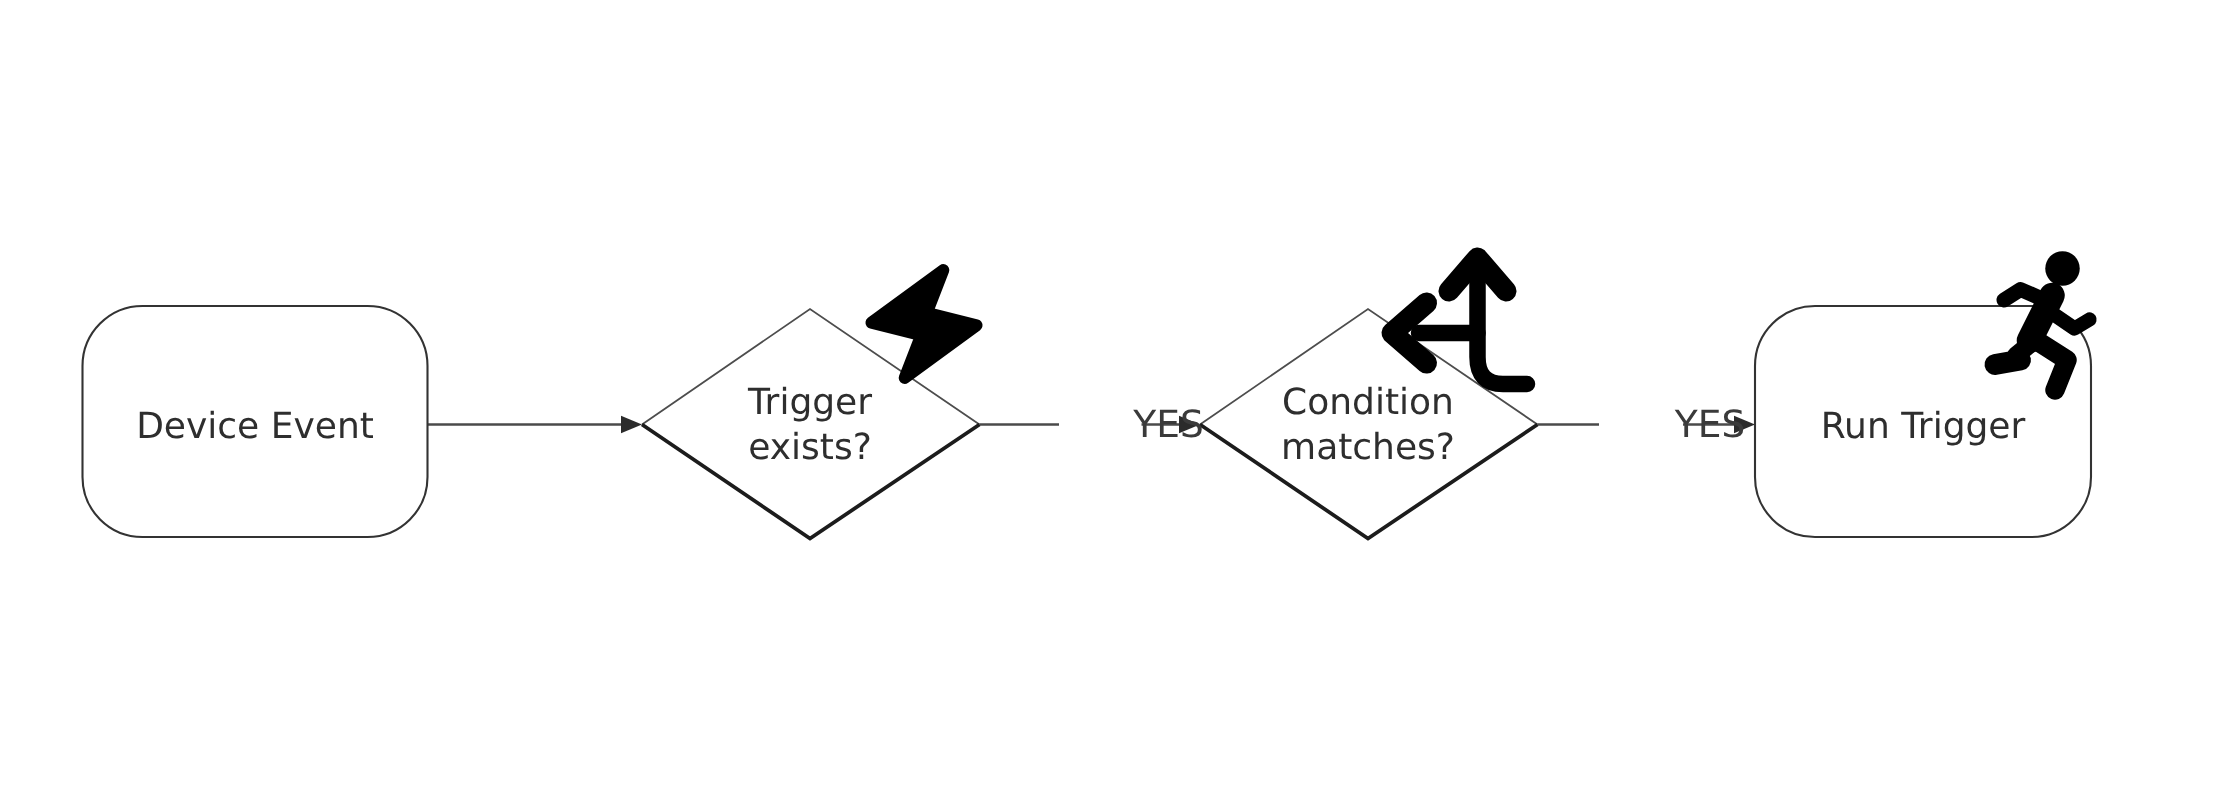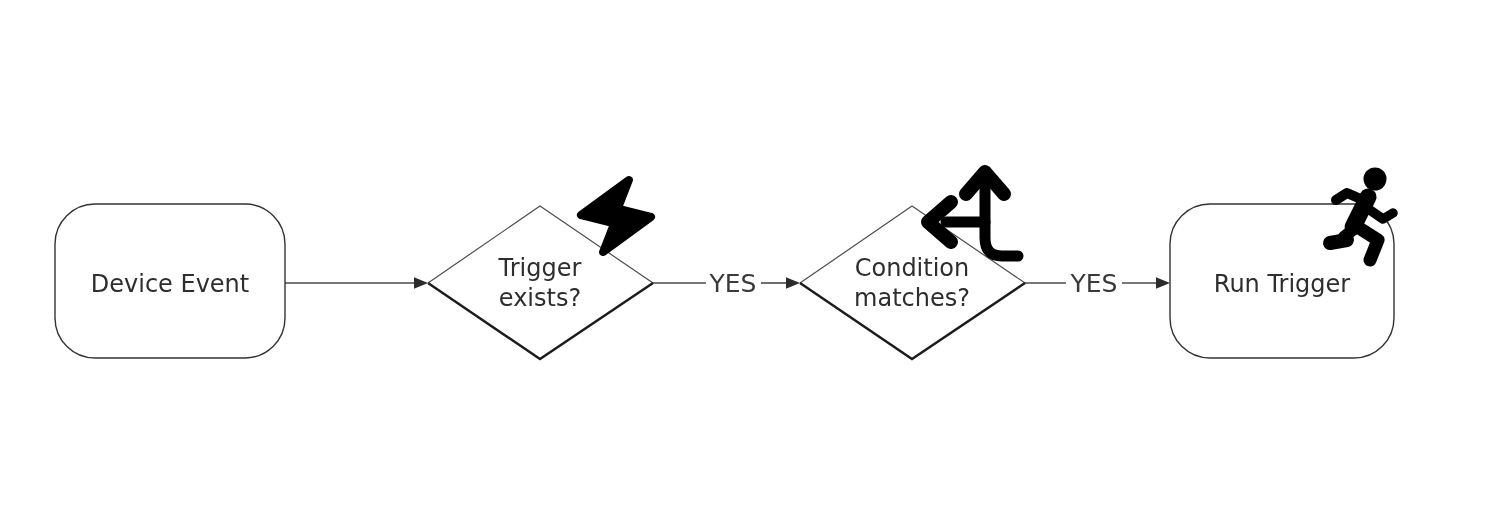--- a/index.html
+++ b/index.html
@@ -23,20 +23,21 @@
     pointer-events: none;
   }
   .edge-label {
     position: absolute;
     transform: translate(-50%, -50%);
     text-align: center;
     font-size: 25px;
     color: #3a3a3a;
     white-space: nowrap;
     pointer-events: none;
+    margin-left: 46px;
   }
 </style>
 </head>
 <body>
 
 <div id="canvas">
 
   <svg id="shapes" width="1485" height="523" viewBox="0 0 1485 523">
 
     <g>

